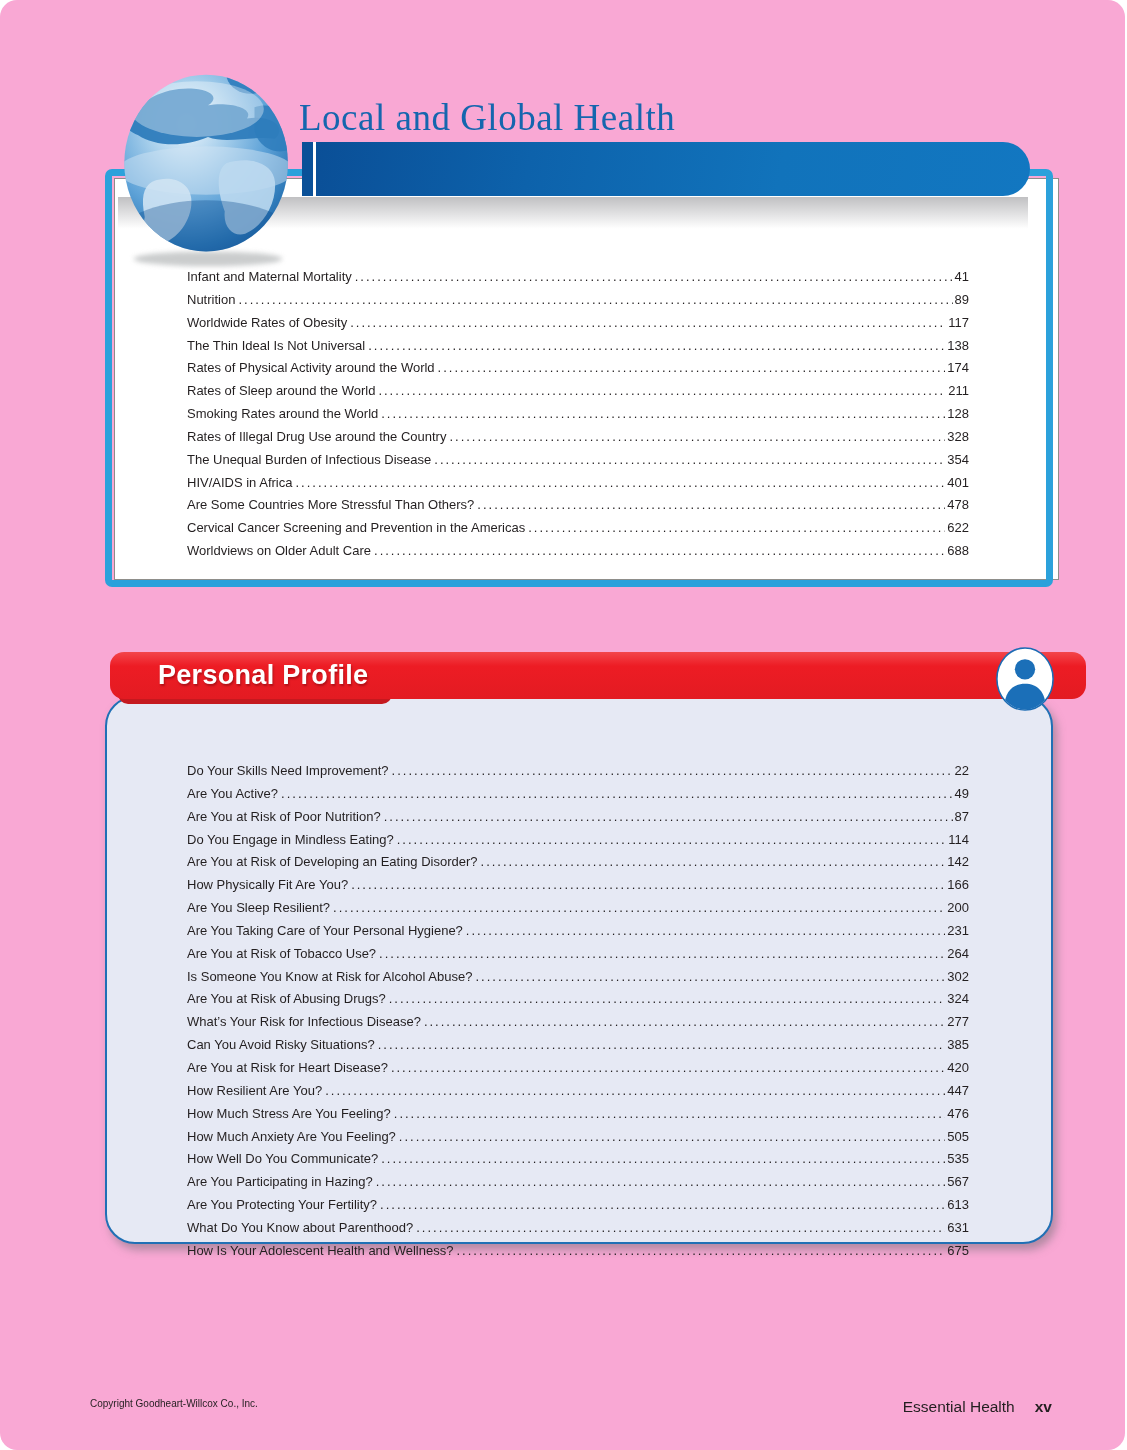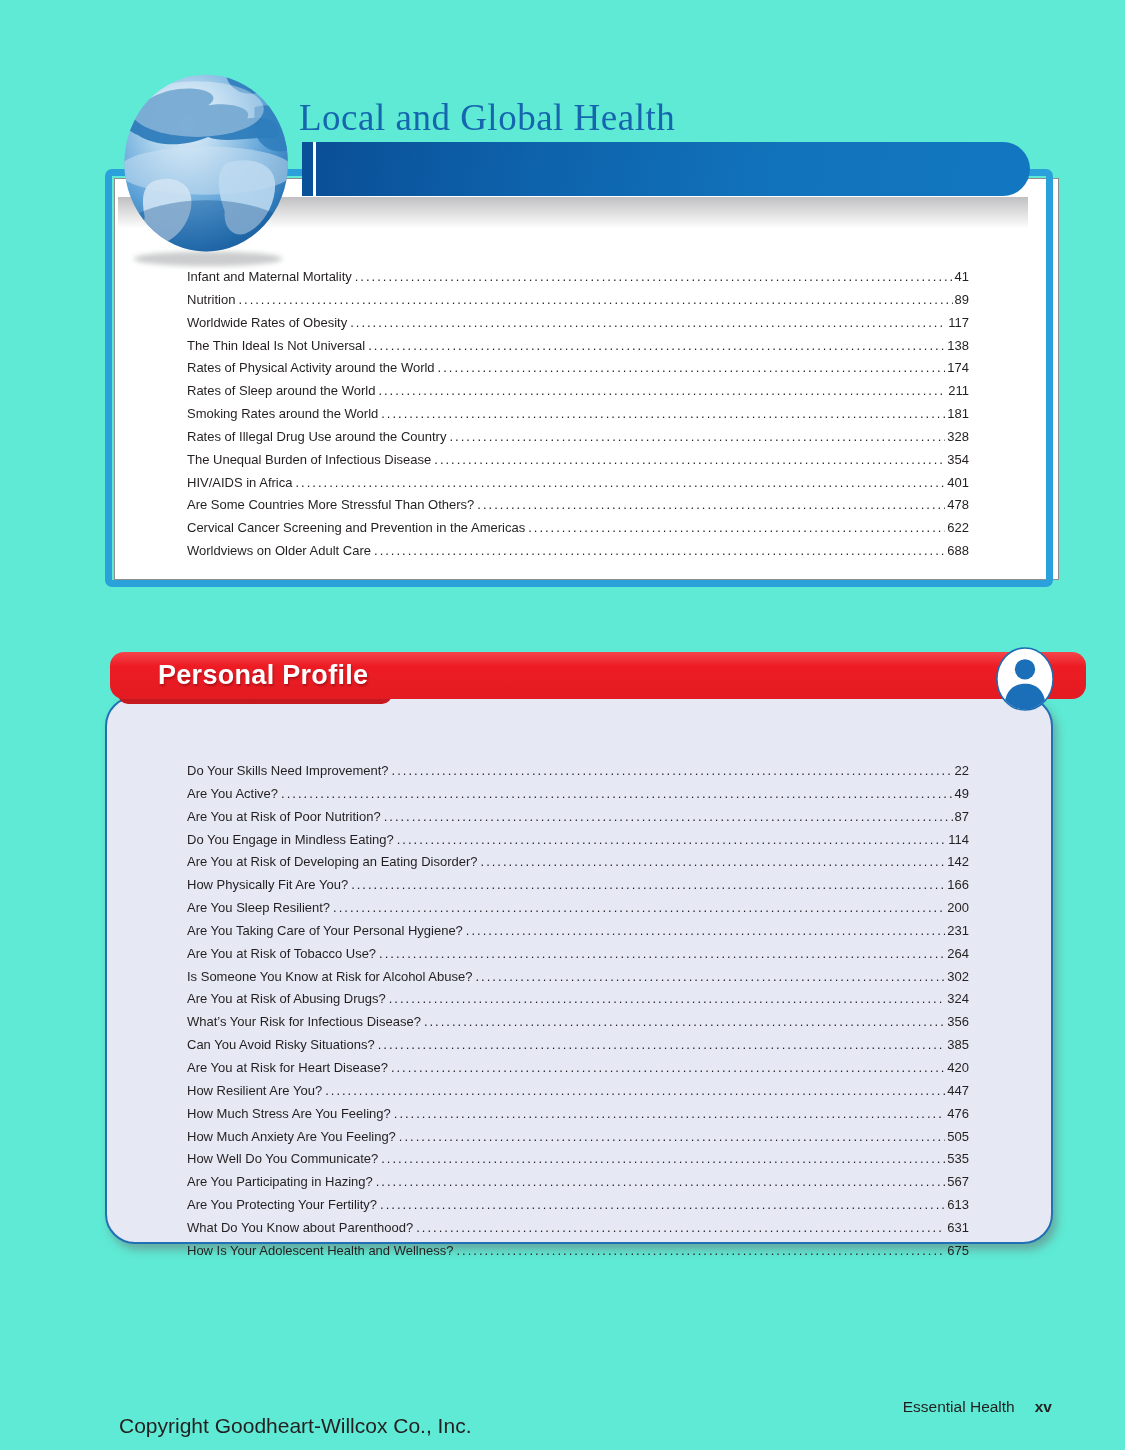--- a/index.html
+++ b/index.html
@@ -1,18 +1,18 @@
 <!DOCTYPE html>
 <html><head>
 <meta charset="utf-8">
 <style>
   html,body{margin:0;padding:0;background:#ffffff;}
   .page{
-    position:relative;width:1125px;height:1450px;background:#5eead4;overflow:hidden;
-    font-family:"Liberation Sans", sans-serif;color:#231f20;
+    position:relative;width:1125px;height:1450px;background:#f9a8d4;overflow:hidden;
+    font-family:"Liberation Sans", sans-serif;color:#231f20;border-radius:17px;
   }
   
   .lg-title{
     position:absolute;left:299px;top:96px;margin:0;z-index:6;
     font-family:"Liberation Serif", serif;font-weight:400;
     font-size:37px;color:#1566ae;letter-spacing:0.5px;white-space:nowrap;
   }
   .lg-grayframe{
     position:absolute;left:114px;top:178px;width:943px;height:400px;
     border:1px solid #8f8e8a;background:#ffffff;z-index:1;
@@ -63,21 +63,21 @@
     padding-left:24px;
   }
   .pp-title{
     display:inline-block;padding-left:24px;line-height:47px;
     font-size:27px;font-weight:bold;color:#ffffff;
     text-shadow:1px 2px 2px rgba(130,10,15,0.55);letter-spacing:0.3px;
   }
   .person{position:absolute;left:994px;top:645px;width:62px;height:68px;z-index:4;}
   .pp-list{left:187px;top:723px;width:782px;margin-top:37px;}
   
-  .ft-left{position:absolute;left:119px;top:1398px;font-size:21px;z-index:2;margin-top:16px;}
+  .ft-left{position:absolute;left:90px;top:1398px;font-size:10px;z-index:2;}
   .ft-right{position:absolute;right:73px;top:1398px;display:flex;gap:20px;
     align-items:baseline;font-size:15.5px;z-index:2;}
   .ft-pg{font-weight:bold;}
 </style>
 </head>
 <body>
 
 <div class="page">
 
   <section>
@@ -153,21 +153,21 @@
 
         <div class="toc-row">
           <span class="toc-label">Rates of Sleep around the World</span>
           <span class="toc-dots"></span>
           <span class="toc-page">211</span>
         </div>
 
         <div class="toc-row">
           <span class="toc-label">Smoking Rates around the World</span>
           <span class="toc-dots"></span>
-          <span class="toc-page">181</span>
+          <span class="toc-page">128</span>
         </div>
 
         <div class="toc-row">
           <span class="toc-label">Rates of Illegal Drug Use around the Country</span>
           <span class="toc-dots"></span>
           <span class="toc-page">328</span>
         </div>
 
         <div class="toc-row">
           <span class="toc-label">The Unequal Burden of Infectious Disease</span>
@@ -285,21 +285,21 @@
 
         <div class="toc-row">
           <span class="toc-label">Are You at Risk of Abusing Drugs?</span>
           <span class="toc-dots"></span>
           <span class="toc-page">324</span>
         </div>
 
         <div class="toc-row">
           <span class="toc-label">What’s Your Risk for Infectious Disease?</span>
           <span class="toc-dots"></span>
-          <span class="toc-page">356</span>
+          <span class="toc-page">277</span>
         </div>
 
         <div class="toc-row">
           <span class="toc-label">Can You Avoid Risky Situations?</span>
           <span class="toc-dots"></span>
           <span class="toc-page">385</span>
         </div>
 
         <div class="toc-row">
           <span class="toc-label">Are You at Risk for Heart Disease?</span>

